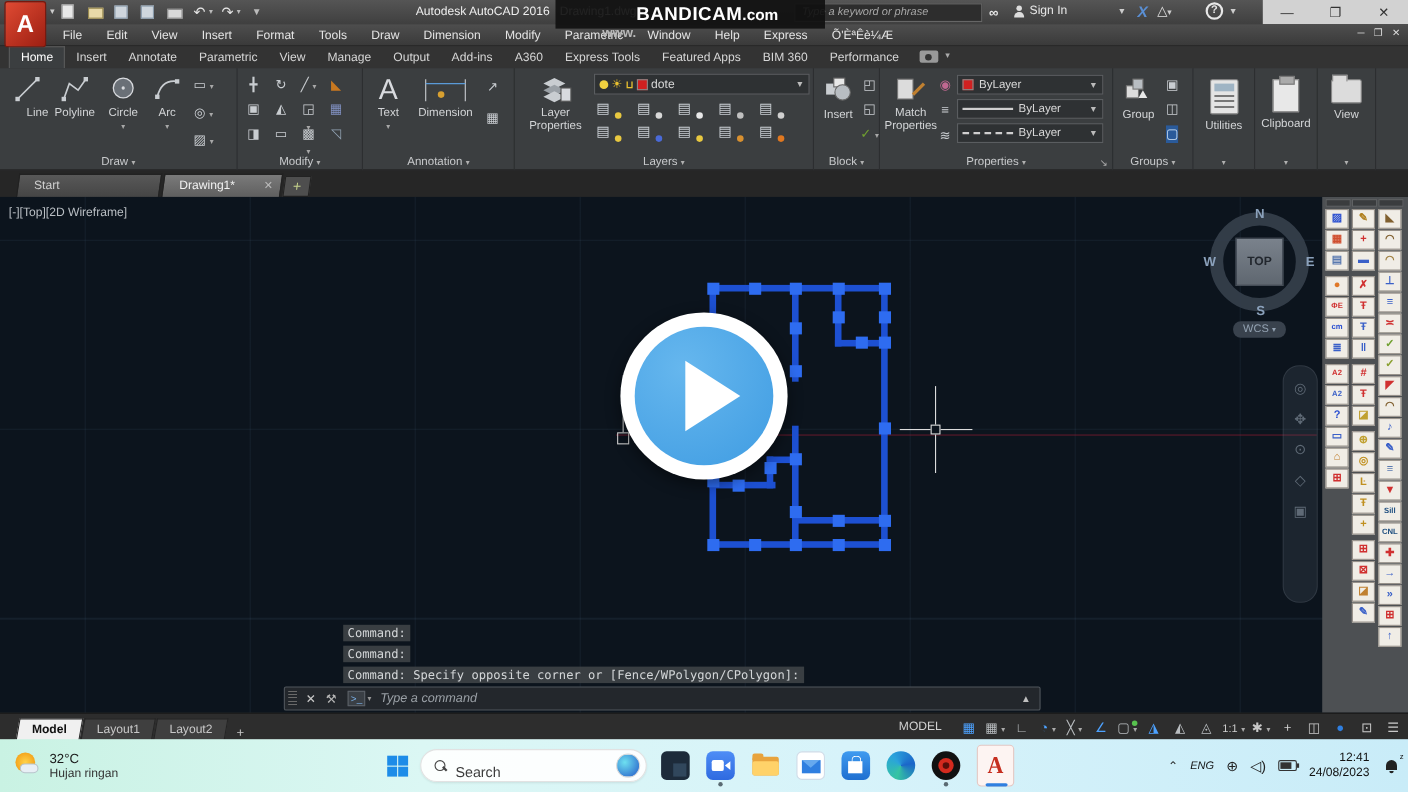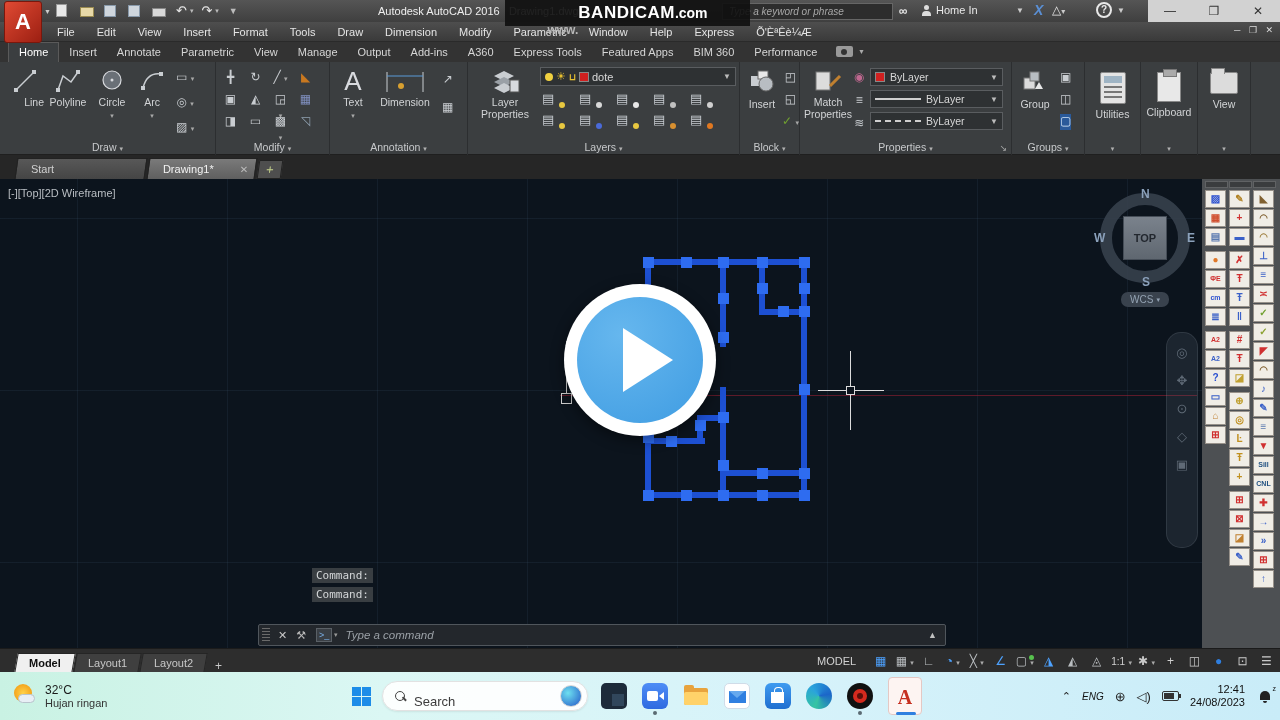--- a/index.html
+++ b/index.html
@@ -245,21 +245,21 @@
   <div id="title-text" class="abs"><span>Autodesk AutoCAD 2016</span>&nbsp;&nbsp;&nbsp;<span>Drawing1.dwg</span></div>
   <div id="watermark" class="abs">
     <span class="p1">www.</span>
       <span class="p2">BANDICAM</span>
       <span class="p3">.com</span>
   </div>
   <div id="top-search" class="abs">Type a keyword or phrase</div>
   <div id="search-ico" class="abs">∞</div>
   <div id="signin" class="abs">
       <span class="person"></span>
-      <span>Home In</span>
+      <span>Sign In</span>
     </div>
   <div id="signin-dd" class="abs">▼</div>
   <div id="x-ico" class="abs">X</div>
   <div id="a360-ico" class="abs">△<span style="color:#ccc;font-size:8px;">▾</span></div>
   <div id="help-ico" class="abs">?</div>
   <div id="help-dd" class="abs">▼</div>
 
   <div id="menubar" class="abs">
       <span class="menu-item">File</span>
       <span class="menu-item">Edit</span>
@@ -638,20 +638,21 @@
           <div class="ticon" style="color: rgb(208, 48, 48);">✚</div>
           <div class="ticon" style="color: rgb(58, 96, 200);">→</div>
           <div class="ticon" style="color: rgb(58, 96, 200);">»</div>
           <div class="ticon" style="color: rgb(208, 48, 48);">⊞</div>
           <div class="ticon" style="color: rgb(58, 96, 200);">↑</div>
         </div>
       </div>
 
     <div class="cmdchip" style="top:389px;">Command:</div>
     <div class="cmdchip" style="top:408px;">Command:</div>
+    <div class="cmdchip" style="top:427px;">Command: Specify opposite corner or [Fence/WPolygon/CPolygon]:</div>
   </div>
 
   <div id="cmdbar">
     <span class="grip"></span>
     <span class="cx">✕</span>
     <span class="wrench">⚒</span>
     <span class="prompt">&gt;_</span>
     <span class="pdd">▾</span>
     <span class="ph">Type a command</span>
     <span class="up">▲</span>

